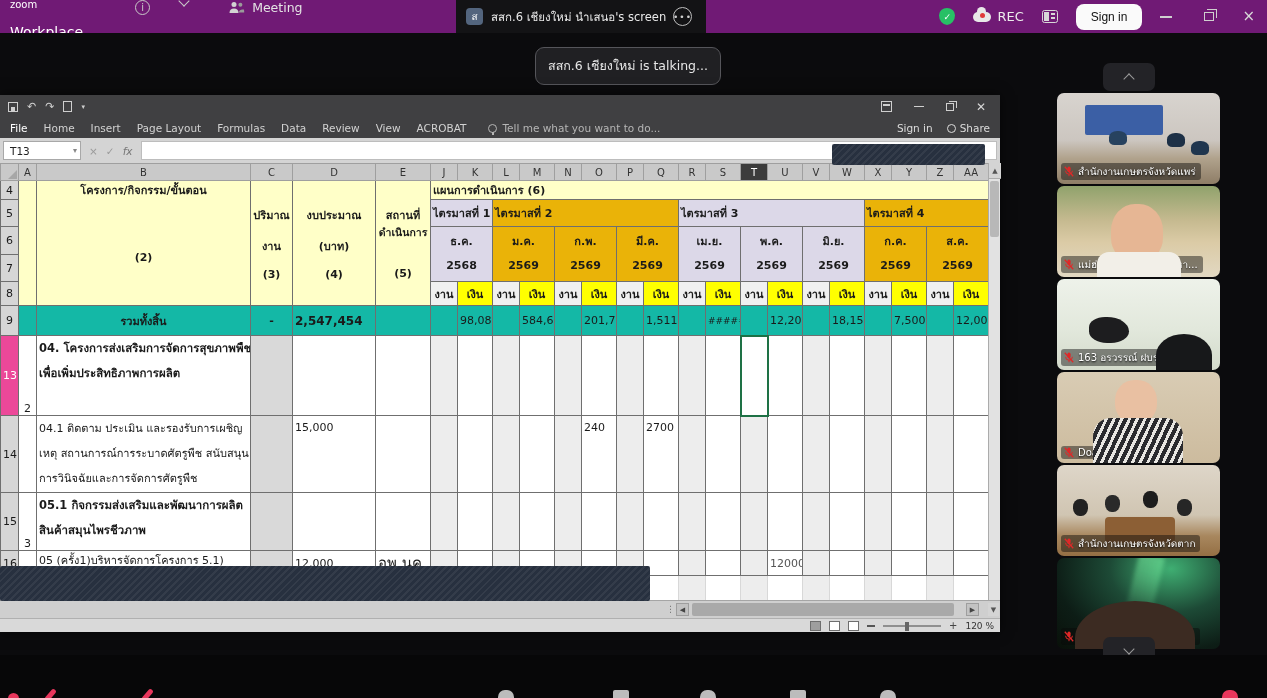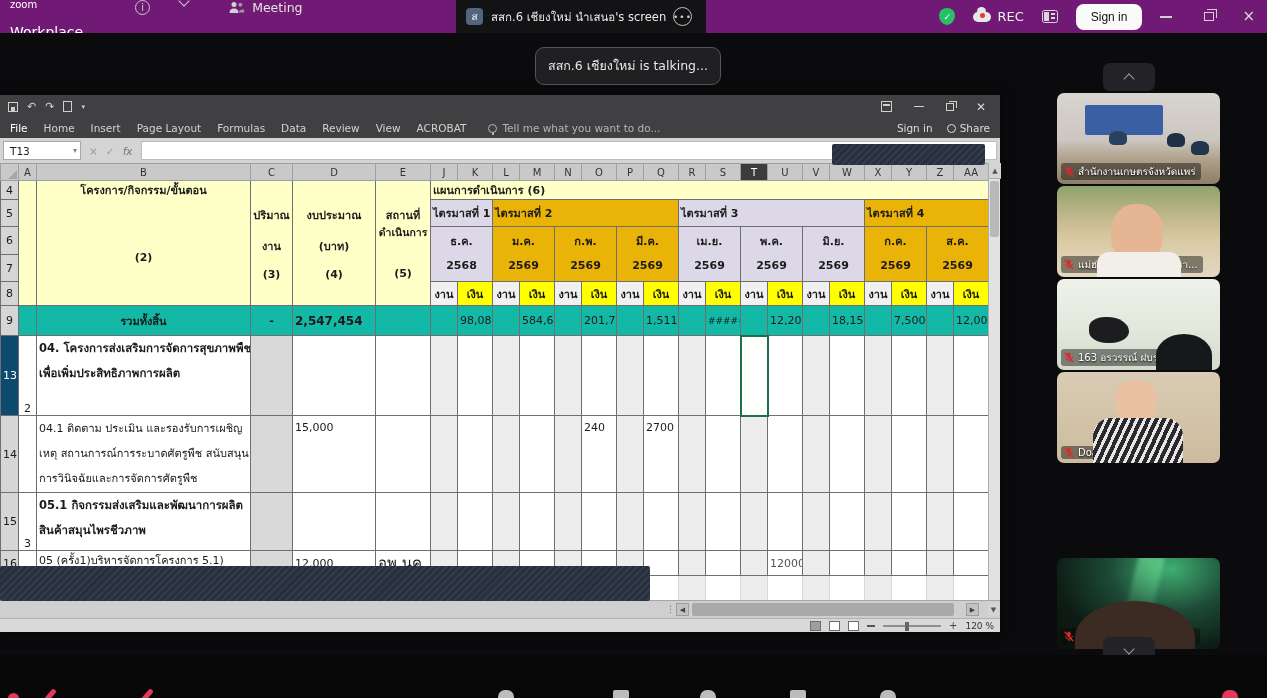--- a/index.html
+++ b/index.html
@@ -84,21 +84,21 @@
   .redact { background:#27303f; border-radius:2px;
     background-image:repeating-linear-gradient(135deg, rgba(255,255,255,.06) 0 2px, rgba(0,0,0,0) 2px 5px); }
   .redact.fb { position:absolute; left:832px; top:49px; width:153px; height:21px; z-index:30; }
   .redact.bt { position:absolute; left:0px; top:471px; width:650px; height:35px; z-index:30; }
 
   
   .grid-wrap { position:absolute; left:0; top:68px; width:988px; height:437px; overflow:hidden; background:#fff; }
   table.sheet { border-collapse:collapse; table-layout:fixed; width:988px; }
   table.sheet td { border:1px solid #6f6f6f; font-size:11px; color:#1a1a1a; overflow:hidden; white-space:nowrap; padding:0 2px; }
   td.gut { background:#d6d6d6; border:1px solid #9f9f9f; text-align:center; font-size:9.5px; color:#3c3c3c; }
-  td.gut.hl { background:#0c4a6e; color:#fff; }
+  td.gut.hl { background:#ec4899; color:#fff; }
   tr.colhead td { background:#c9c9c9; border:1px solid #9f9f9f; text-align:center; font-size:10px; color:#333; height:17px; padding:0; }
   tr.colhead td.selcol { background:#3c3c3c; color:#fff; }
   td.corner { position:relative; }
   td.corner::after { content:""; position:absolute; right:1px; bottom:1px; border-left:9px solid transparent; border-bottom:9px solid #a7a7a7; }
   .yell { background:#ffffc8; }
   .lav  { background:#dcd8e8;margin-top:48px; }
   .pch  { background:#eab308; }
   .money { background:#ffff00; }
   .workhd { background:#f0f0f0; }
   .green { background:#14b8a6; }
@@ -660,20 +660,30 @@
         <div class="nameplate">
           <svg class="mic-off" width="10" height="11" viewBox="0 0 10 11">
               <rect x="3.4" y="0.6" width="3.2" height="5.6" rx="1.6" fill="#e02828"></rect>
               <path d="M1.6 4.8 a3.4 3.4 0 0 0 6.8 0 M5 8.2 v2" stroke="#e02828" stroke-width="1" fill="none"></path>
               <line x1="0.8" y1="0.8" x2="9.2" y2="10.2" stroke="#e02828" stroke-width="1.3"></line>
             </svg>
           <span class="nm">Doae mhs</span>
         </div>
       </div>
 
+      <div class="tile v5" style="top:432px">
+        <div class="nameplate">
+          <svg class="mic-off" width="10" height="11" viewBox="0 0 10 11">
+              <rect x="3.4" y="0.6" width="3.2" height="5.6" rx="1.6" fill="#e02828"></rect>
+              <path d="M1.6 4.8 a3.4 3.4 0 0 0 6.8 0 M5 8.2 v2" stroke="#e02828" stroke-width="1" fill="none"></path>
+              <line x1="0.8" y1="0.8" x2="9.2" y2="10.2" stroke="#e02828" stroke-width="1.3"></line>
+            </svg>
+          <span class="nm">สำนักงานเกษตรจังหวัดตาก</span>
+        </div>
+      </div>
 
       <div class="tile v6" style="top:525px">
         <div class="nameplate">
           <svg class="mic-off" width="10" height="11" viewBox="0 0 10 11">
               <rect x="3.4" y="0.6" width="3.2" height="5.6" rx="1.6" fill="#e02828"></rect>
               <path d="M1.6 4.8 a3.4 3.4 0 0 0 6.8 0 M5 8.2 v2" stroke="#e02828" stroke-width="1" fill="none"></path>
               <line x1="0.8" y1="0.8" x2="9.2" y2="10.2" stroke="#e02828" stroke-width="1.3"></line>
             </svg>
           <span class="nm">ฝ่ายบริหารทั่วไป สนง.กษ...</span>
         </div>

